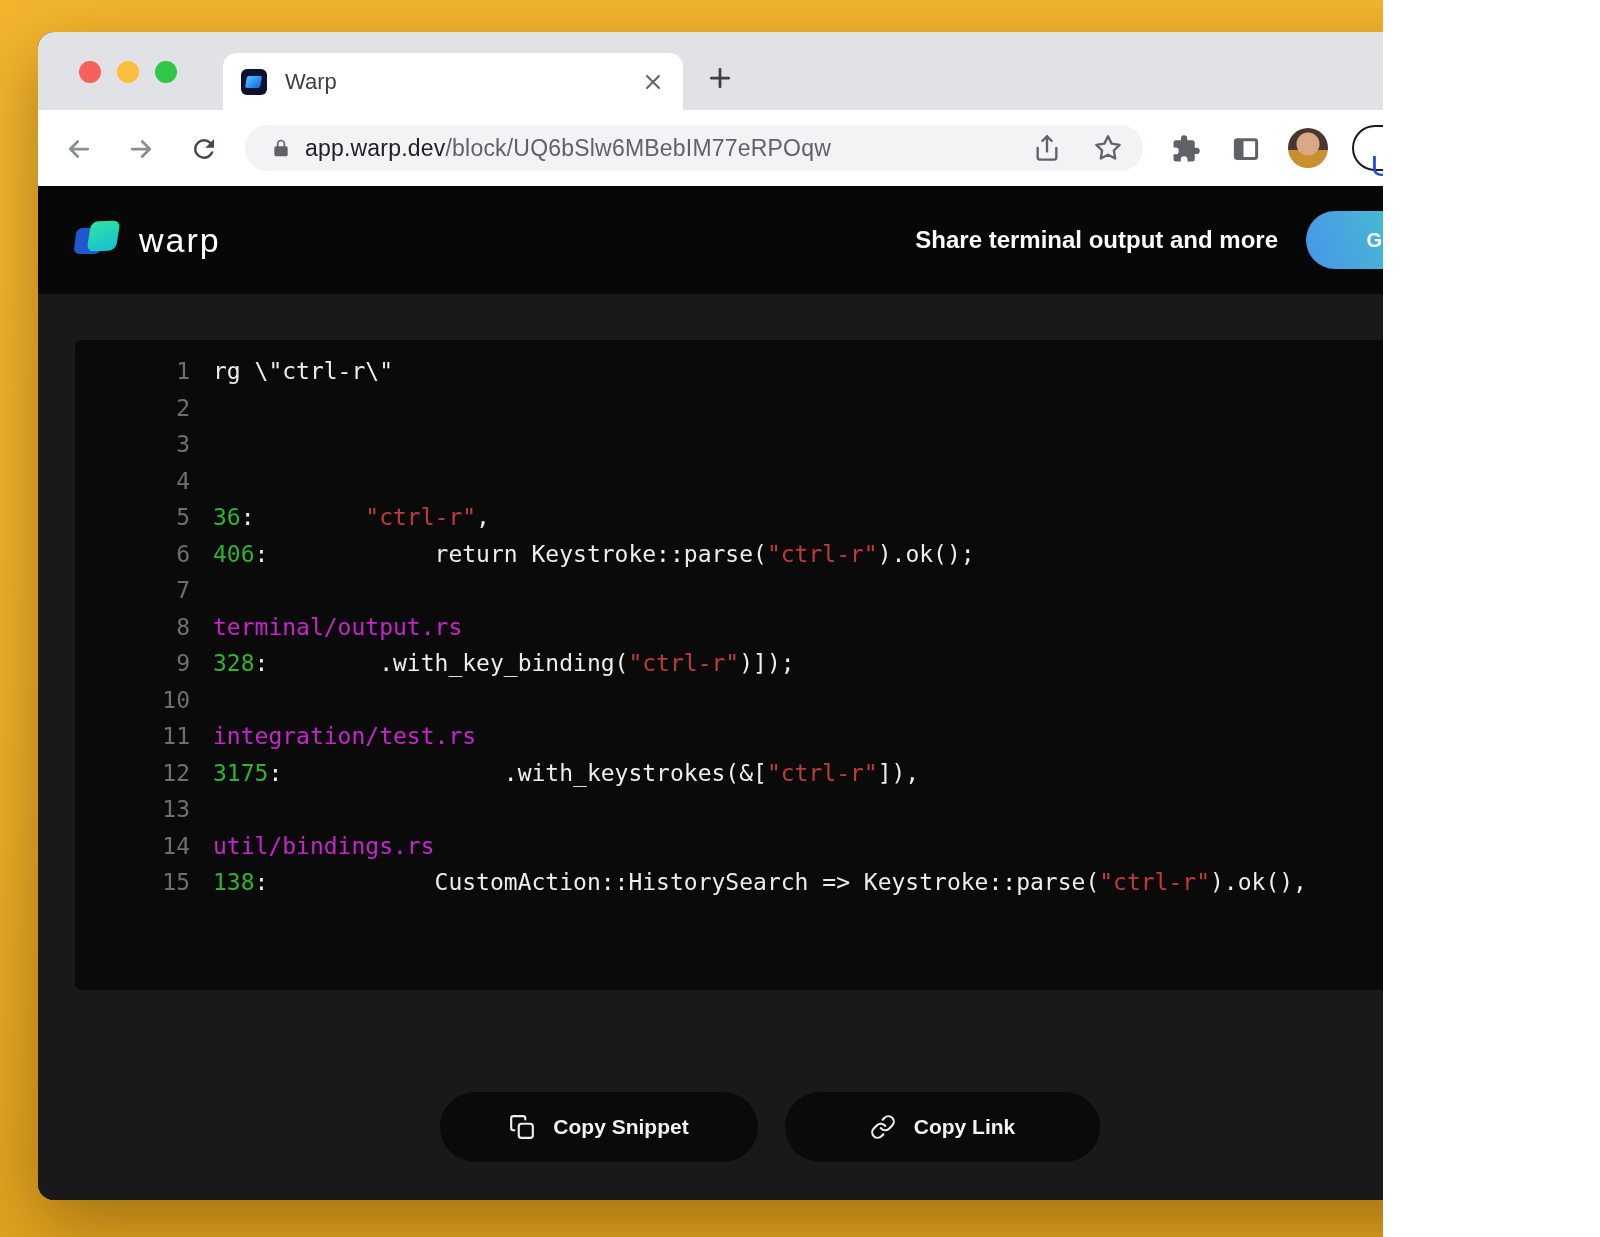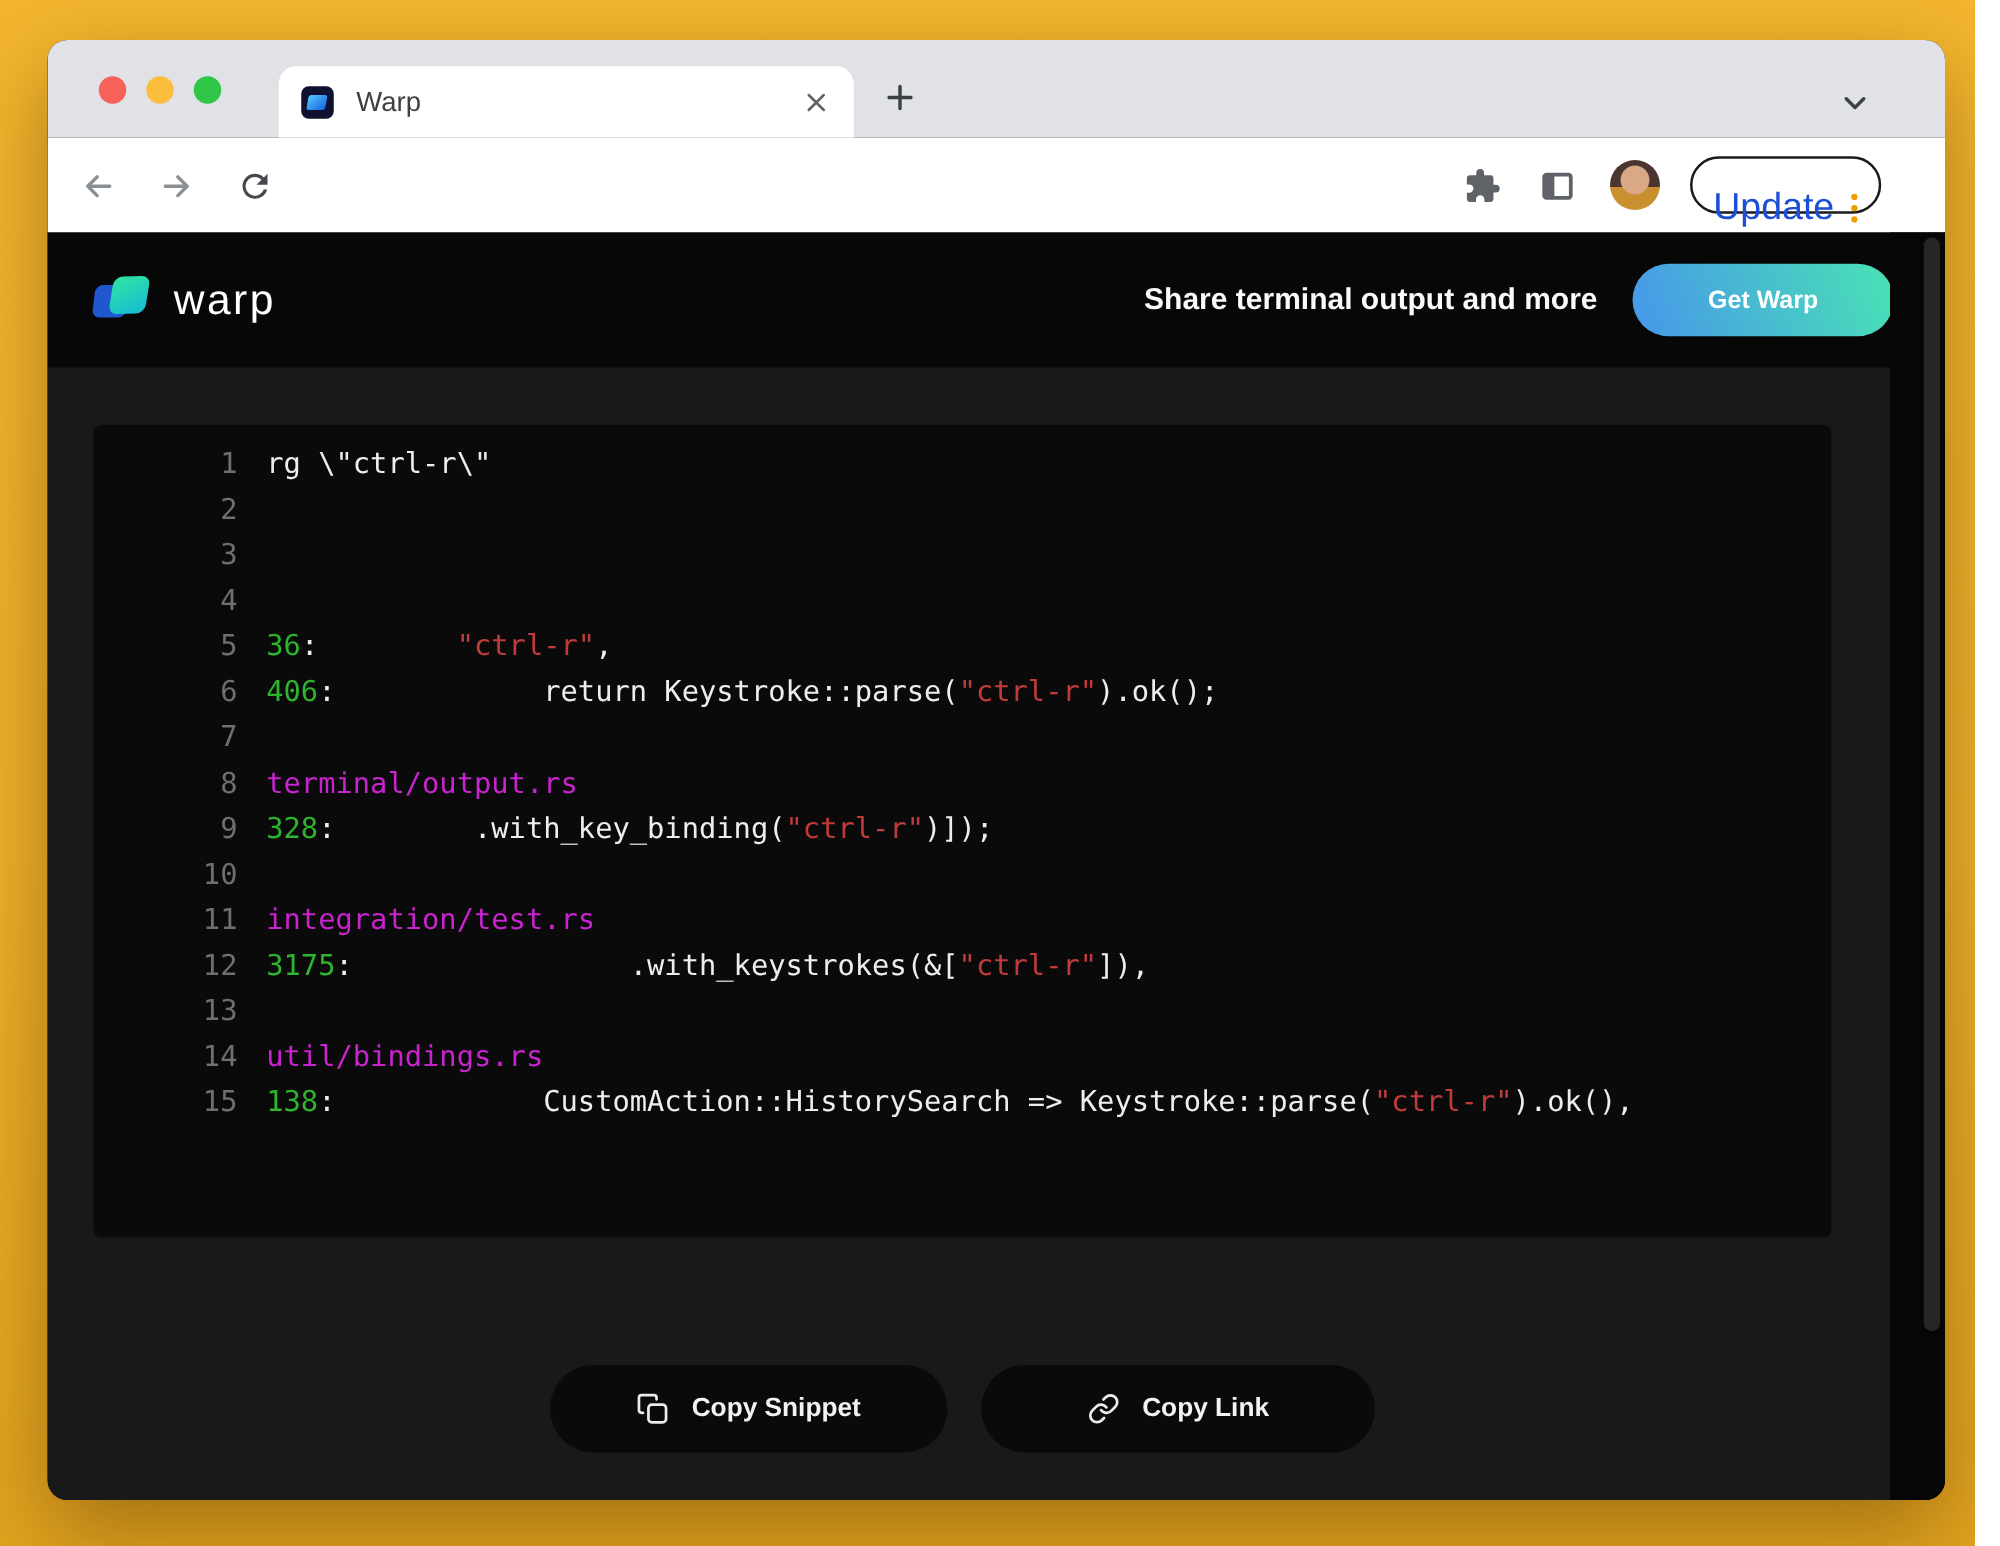--- a/index.html
+++ b/index.html
@@ -1,16 +1,16 @@
 <!DOCTYPE html>
 <html><head>
 <meta charset="utf-8">
 <style>
   html,body{margin:0;padding:0;}
-  .stage{position:relative;width:1580px;height:1237px;overflow:hidden;
+  .stage{position:relative;width:1383px;height:1237px;overflow:hidden;
     background:linear-gradient(180deg,#F4B62E 0%,#F0B02A 55%,#E2A31F 100%);
     font-family:"Liberation Sans",sans-serif;}
   .window{position:absolute;left:38px;top:32px;width:1518px;height:1168px;
     border-radius:16px;overflow:hidden;background:#0b0b0b;
     box-shadow:0 24px 70px rgba(80,50,0,.45);}
   
   .tabstrip{position:absolute;left:0;top:0;width:100%;height:78px;background:#E0E2E6;}
   .light{position:absolute;top:29px;width:22px;height:22px;border-radius:50%;}
   .light.red{left:41px;background:#F8605A;}
   .light.yellow{left:79px;background:#FBBE3D;}
@@ -108,20 +108,34 @@
       <svg class="navic ic-back" viewBox="0 0 24 24" fill="none" stroke="#8A8F94" stroke-width="2.2" stroke-linecap="round" stroke-linejoin="round">
           <path d="M19 12H5M11 18l-6-6 6-6"></path>
         </svg>
       <svg class="navic ic-fwd" viewBox="0 0 24 24" fill="none" stroke="#8A8F94" stroke-width="2.2" stroke-linecap="round" stroke-linejoin="round">
           <path d="M5 12h14M13 6l6 6-6 6"></path>
         </svg>
       <svg class="navic ic-reload" viewBox="0 0 24 24" fill="#45494D">
           <path d="M17.65 6.35A7.96 7.96 0 0 0 12 4a8 8 0 1 0 7.73 10h-2.08A6 6 0 1 1 12 6c1.66 0 3.14.69 4.22 1.78L13 11h7V4l-2.35 2.35z"></path>
         </svg>
 
+      <div class="omnibox">
+        <svg class="lock" viewBox="0 0 24 24" fill="#5F6368">
+            <path d="M12 2a5 5 0 0 0-5 5v3H6a2 2 0 0 0-2 2v8a2 2 0 0 0 2 2h12a2 2 0 0 0 2-2v-8a2 2 0 0 0-2-2h-1V7a5 5 0 0 0-5-5zm-3 8V7a3 3 0 1 1 6 0v3H9z"></path>
+          </svg>
+        <span class="url"><span class="host">app.warp.dev</span><span class="path">/block/UQ6bSlw6MBebIM77eRPOqw</span></span>
+        <svg class="inbox-ic ic-share" viewBox="0 0 24 24" fill="none" stroke="#5F6368" stroke-width="2" stroke-linecap="round" stroke-linejoin="round">
+            <path d="M4 12v8a2 2 0 0 0 2 2h12a2 2 0 0 0 2-2v-8"></path>
+            <path d="M16 6l-4-4-4 4"></path>
+            <path d="M12 2v13"></path>
+          </svg>
+        <svg class="inbox-ic ic-star" viewBox="0 0 24 24" fill="none" stroke="#5F6368" stroke-width="2" stroke-linejoin="round">
+            <polygon points="12 2 15.09 8.26 22 9.27 17 14.14 18.18 21.02 12 17.77 5.82 21.02 7 14.14 2 9.27 8.91 8.26"></polygon>
+          </svg>
+      </div>
 
       <svg class="navic ic-puzzle" viewBox="0 0 24 24" fill="#5F6368">
           <path d="M20.5 11H19V7a2 2 0 0 0-2-2h-4V3.5a2.5 2.5 0 0 0-5 0V5H4a2 2 0 0 0-2 2v3.8h1.5a2.7 2.7 0 0 1 0 5.4H2V20a2 2 0 0 0 2 2h3.8v-1.5a2.7 2.7 0 0 1 5.4 0V22H17a2 2 0 0 0 2-2v-4h1.5a2.5 2.5 0 0 0 0-5z"></path>
         </svg>
       <svg class="navic ic-panel" viewBox="0 0 24 24">
           <rect x="3.5" y="4.5" width="17" height="15" rx="1.5" fill="none" stroke="#5F6368" stroke-width="2.4"></rect>
           <rect x="4" y="5" width="6" height="14" fill="#5F6368"></rect>
         </svg>
       <span class="avatar"></span>
 

